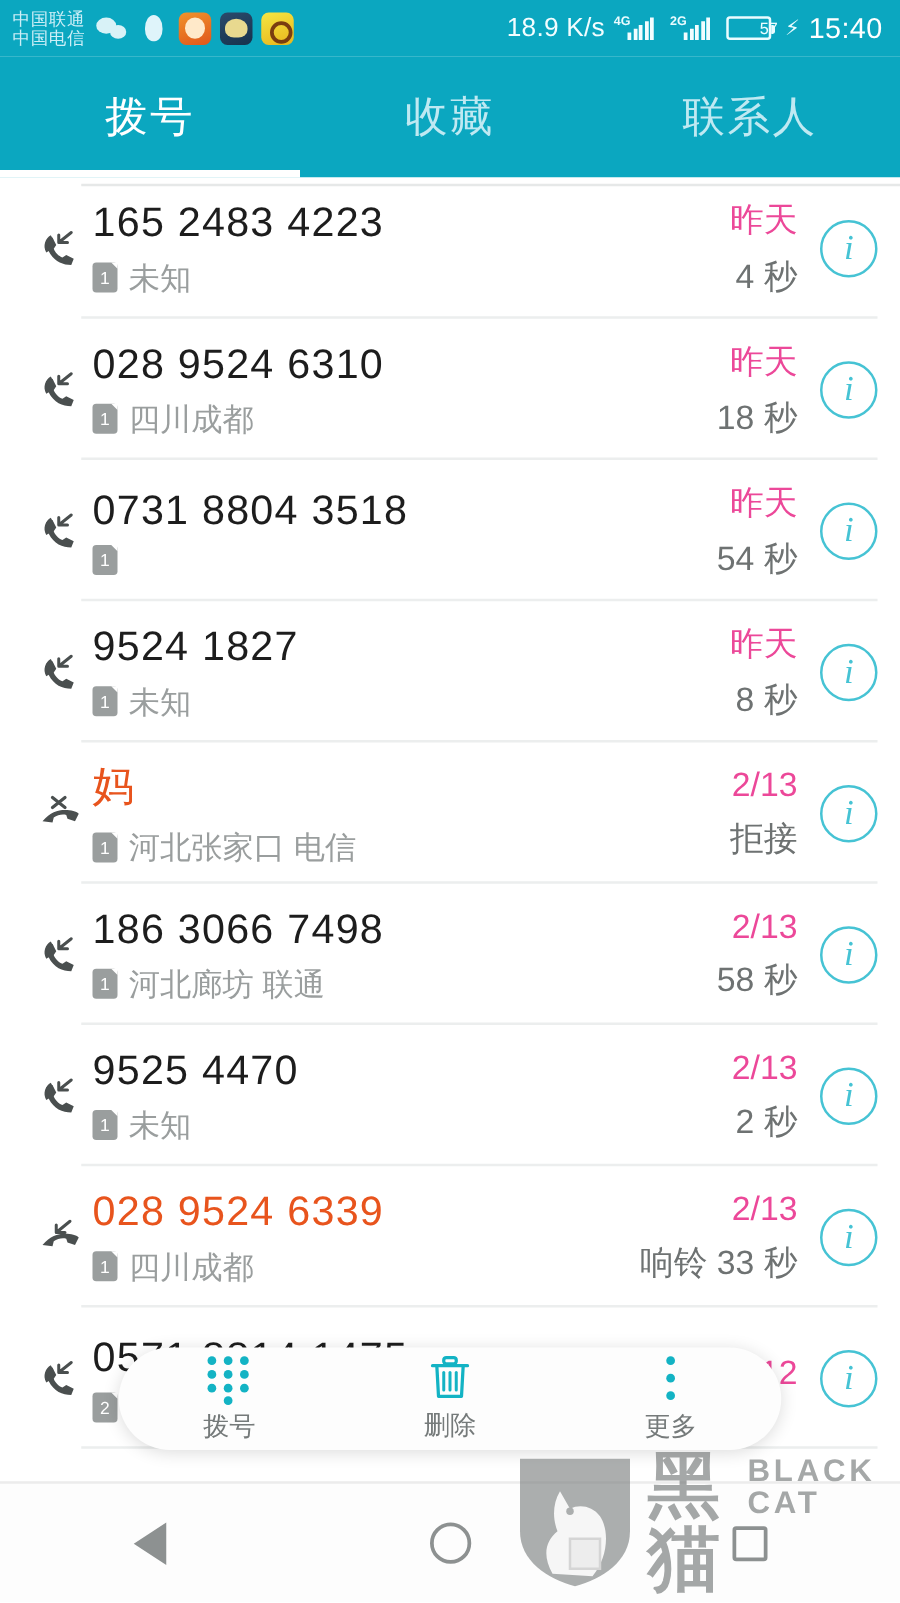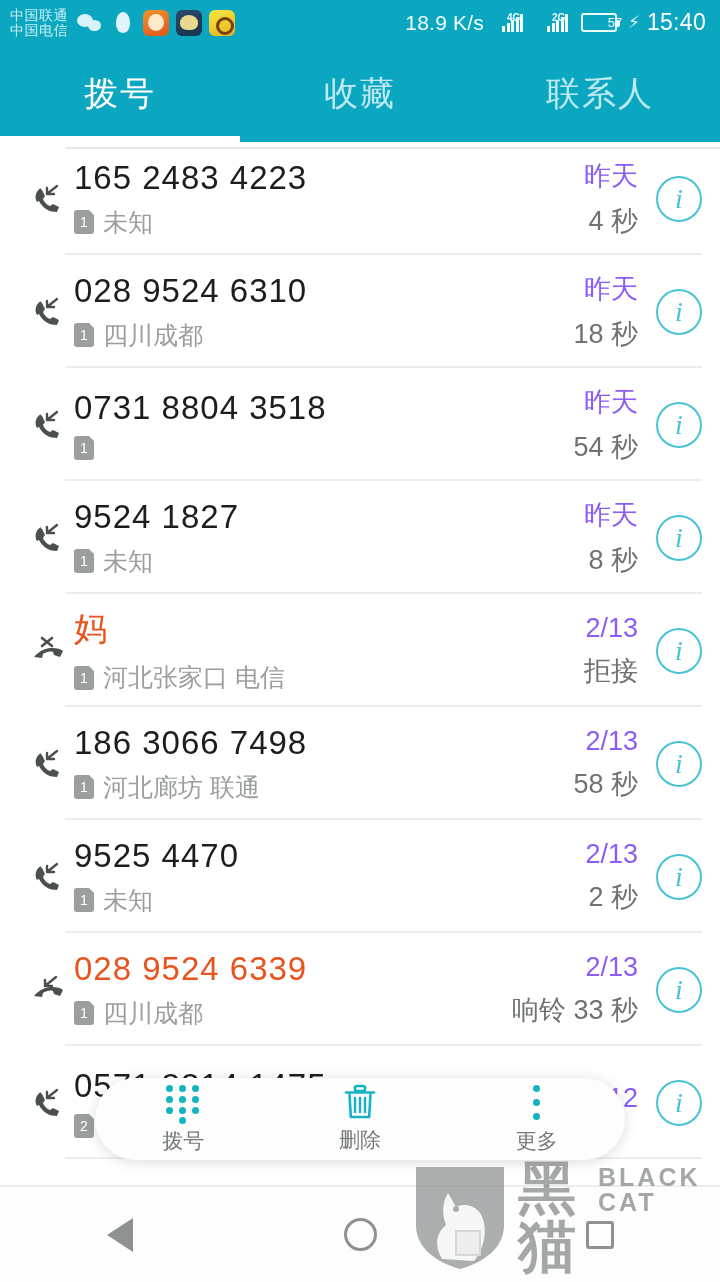--- a/index.html
+++ b/index.html
@@ -35,21 +35,21 @@
   .ic-app2{ background:linear-gradient(160deg,#2b4a6b,#16324d); }
   .ic-app2::after{content:"";position:absolute;left:4px;top:5px;width:18px;height:15px;
     border-radius:50% 50% 40% 40%;background:#e8d98f;}
   .ic-weibo{ background:linear-gradient(160deg,#f5e642,#e8b51c); }
   .ic-weibo::after{content:"";position:absolute;left:7px;top:7px;width:12px;height:12px;
     border-radius:50%;border:3px solid #7a3d10;}
   .sb-right{ margin-left:auto; display:flex; align-items:center; gap:7px;
     font-size:22px; color:#f2fdff; }
   .netspeed{ font-size:21px; letter-spacing:.2px; }
   .sig{ display:flex; align-items:flex-end; position:relative; padding-left:11px; }
-  .sig .gtag{ position:absolute; left:16px; top:-1px; font-size:10px; line-height:10px; color:#eafcff;}
+  .sig .gtag{ position:absolute; left:0; top:-1px; font-size:10px; line-height:10px; color:#eafcff;}
   .sig i{ display:block; width:3px; margin-right:1.5px; background:#f2fdff; }
   .sig i:nth-child(2){height:6px;} .sig i:nth-child(3){height:9px;}
   .sig i:nth-child(4){height:12px;} .sig i:nth-child(5){height:15px;}
   .sig i:nth-child(6){height:18px;}
   .batt{ position:relative; width:34px; height:19px; border:2px solid #eafcff;
     border-radius:3px; display:flex; align-items:center; justify-content:center;
     font-size:13px; color:#eafcff;padding-left:32px; }
   .batt::after{ content:""; position:absolute; right:-5px; top:5px; width:3px; height:7px;
     background:#eafcff; border-radius:0 2px 2px 0; }
   .bolt{ font-size:17px; color:#eafcff; margin-left:4px; }
@@ -80,21 +80,21 @@
   .num.missed{ color:#e8541d; }
   .sub{ display:flex; align-items:center; gap:9px; }
   .simbadge{ width:20px; height:24px; background:#9a9e9e; border-radius:3px;
     color:#fff; font-size:14px; display:flex; align-items:center; justify-content:center;
     position:relative; }
   .simbadge::before{ content:""; position:absolute; right:0; top:0;
     border-width:0 5px 5px 0; border-style:solid; border-color:#fff #fff transparent transparent; }
   .loc{ font-size:25px; color:#9a9e9e; white-space:nowrap; }
   .meta{ display:flex; flex-direction:column; align-items:flex-end; gap:9px;
     margin-left:12px; margin-right:18px; }
-  .date{ font-size:27px; color:#8b5cf6; }
+  .date{ font-size:27px; color:#ec4899; }
   .dur{ font-size:27px; color:#6e7272; white-space:nowrap; }
   .infobtn{ width:46px; min-width:46px; height:46px; border:2px solid #46c3d4;
     border-radius:50%; display:flex; align-items:center; justify-content:center;
     color:#46c3d4; font-size:28px; font-family:"Liberation Serif",serif; font-style:italic; }
 
   
   .floatbar{ position:absolute; left:95px; right:95px; bottom:122px; height:82px;
     background:#fdfdfd; border-radius:41px;
     box-shadow:0 2px 14px rgba(0,0,0,.14);
     display:flex; align-items:center; }

